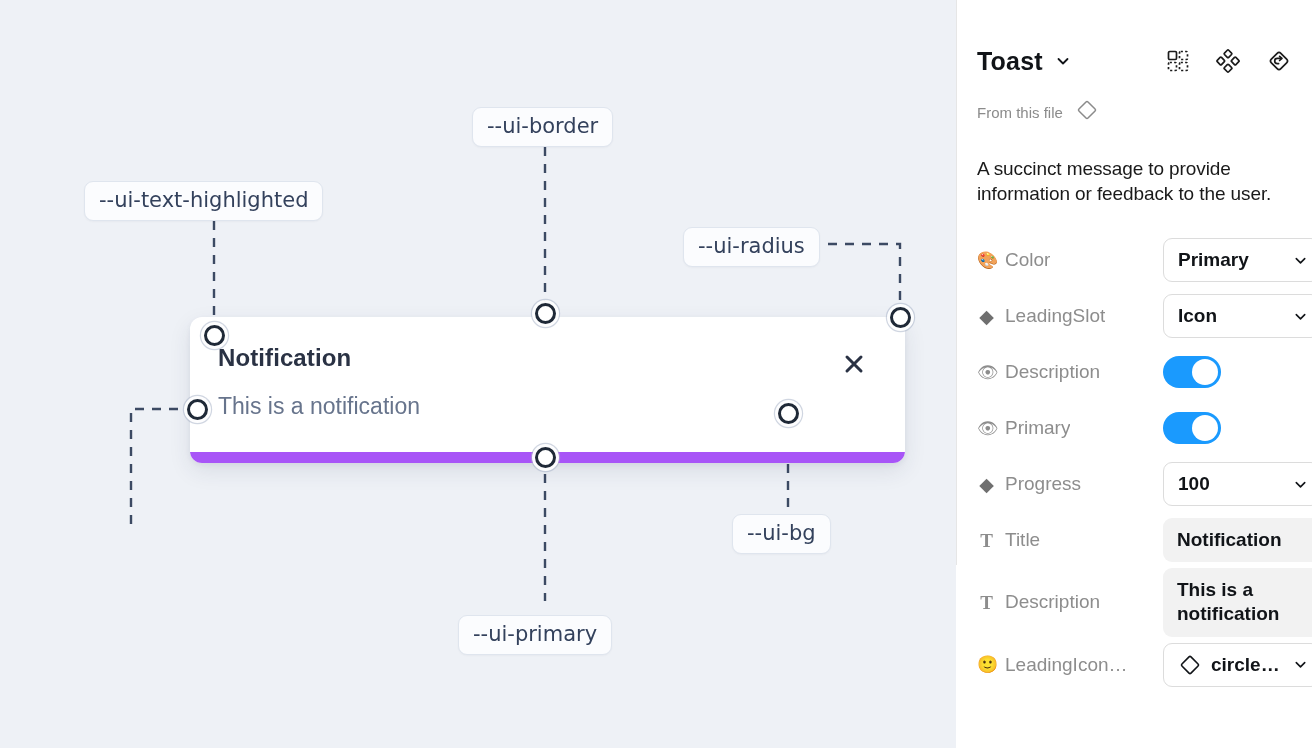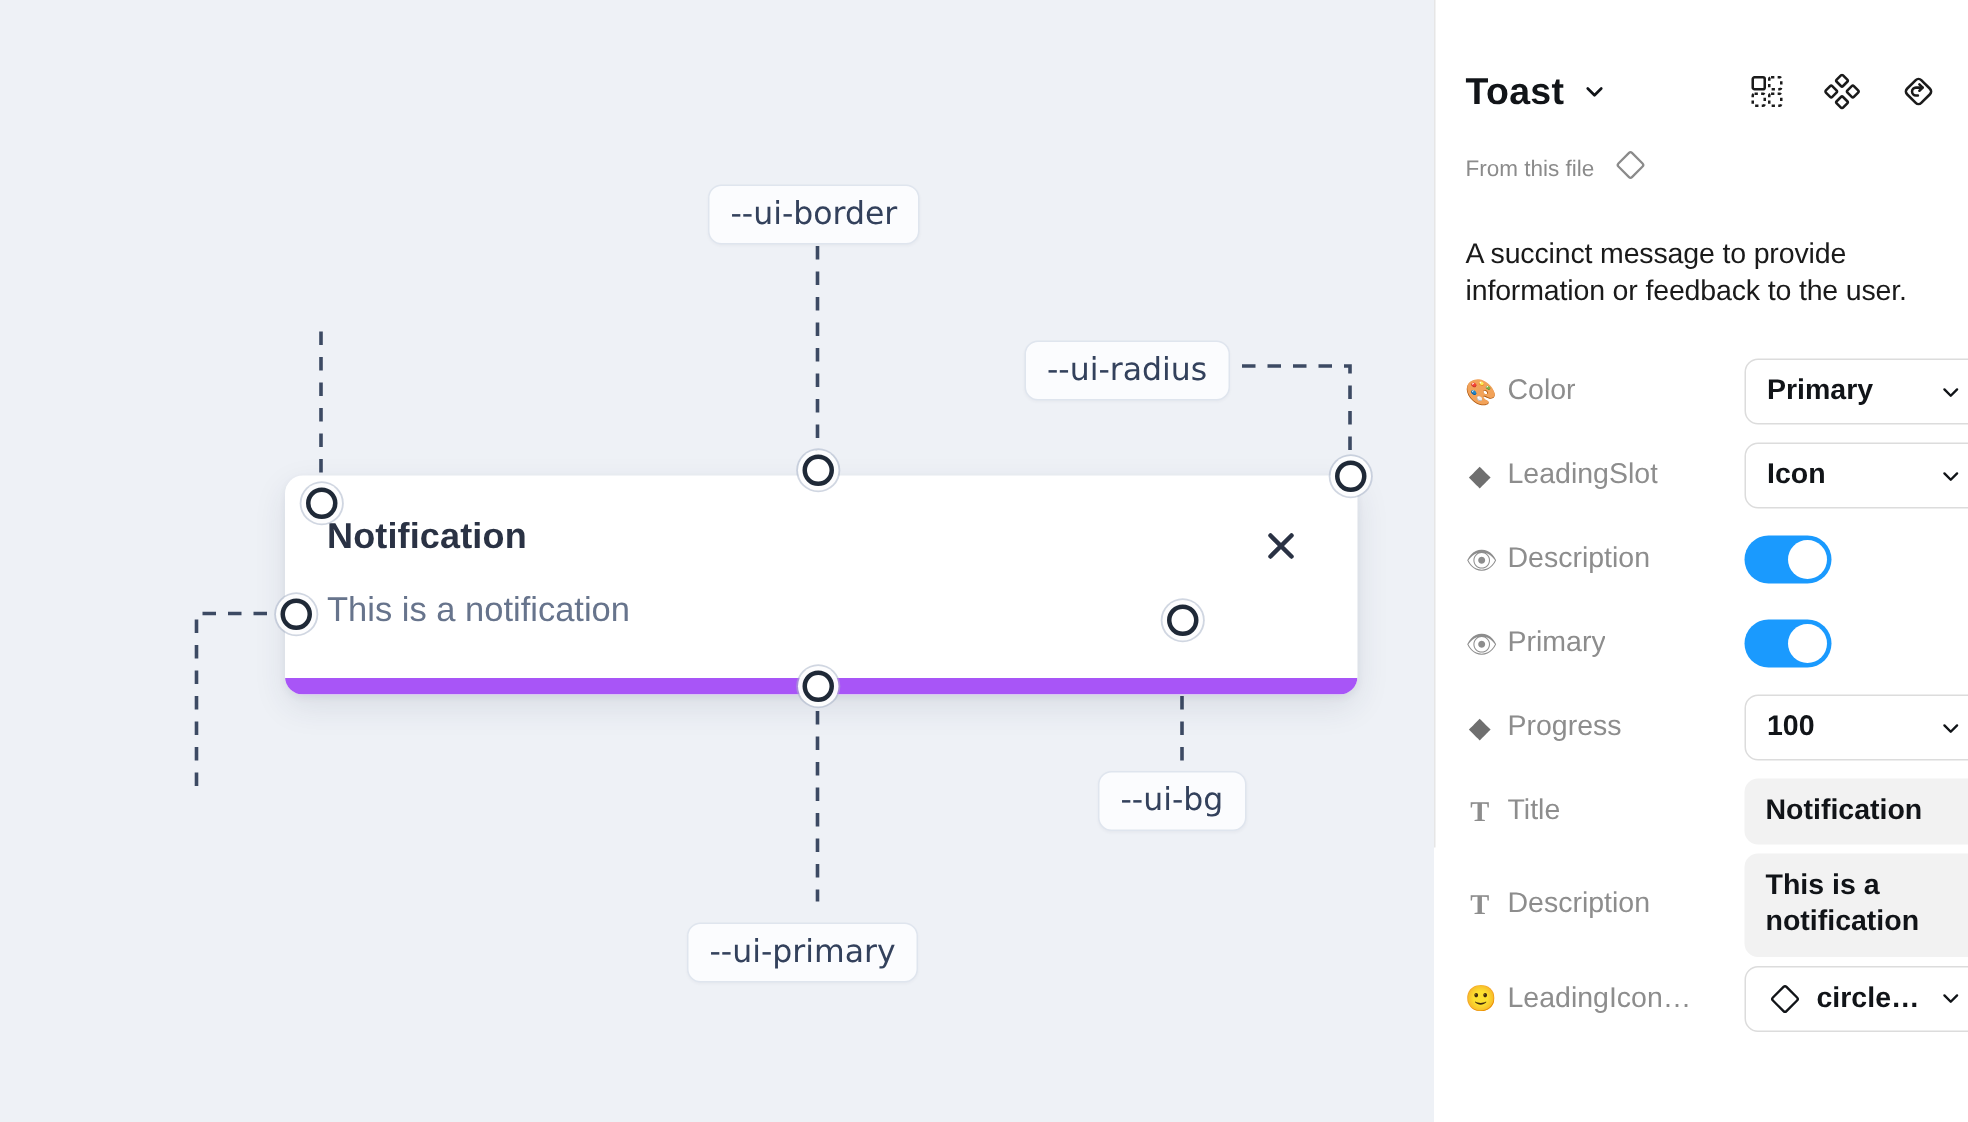--- a/index.html
+++ b/index.html
@@ -191,21 +191,22 @@
       <div class="toast-title">Notification</div>
       <div class="toast-desc">This is a notification</div>
       <div class="toast-close">
         <svg width="24" height="24" viewBox="0 0 24 24" fill="none" stroke="#2a3244" stroke-width="3" stroke-linecap="round">
           <path d="M5 5 L19 19 M19 5 L5 19"></path>
         </svg>
       </div>
       <div class="toast-progress"></div>
     </div>
 
-    <div class="chip" style="left:472px; top:123px;">--ui-border</div>
+    <div class="chip" style="left:84px;  top:181px;">--ui-text-highlighted</div>
+    <div class="chip" style="left:472px; top:107px;">--ui-border</div>
     <div class="chip" style="left:683px; top:227px;">--ui-radius</div>
     <div class="chip" style="left:458px; top:615px;">--ui-primary</div>
     <div class="chip" style="left:732px; top:514px;">--ui-bg</div>
 
     <div class="handle" style="left:203.5px; top:324.5px;"></div>
     <div class="handle" style="left:534.5px; top:302.5px;"></div>
     <div class="handle" style="left:889.5px; top:306.5px;"></div>
     <div class="handle" style="left:186.5px; top:398.5px;"></div>
     <div class="handle" style="left:534.5px; top:446.5px;"></div>
     <div class="handle" style="left:777.5px; top:402.5px;"></div>

